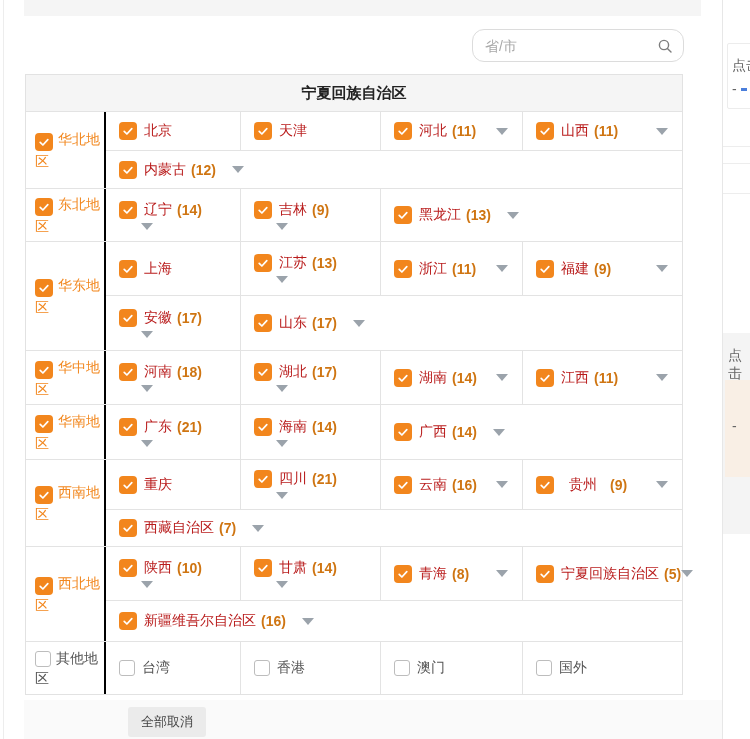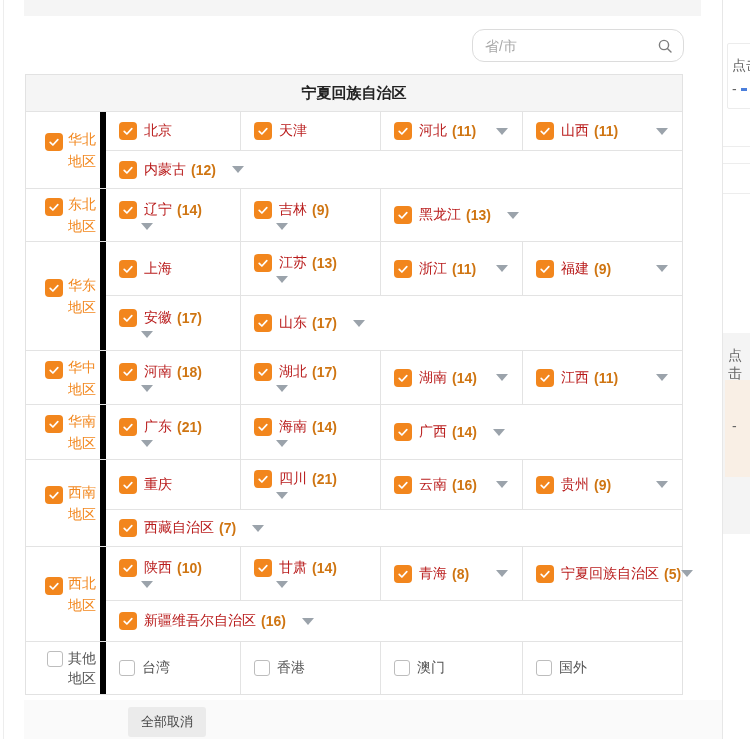--- a/index.html
+++ b/index.html
@@ -21,22 +21,22 @@
   .search-icon{flex:none;margin-right:10px;display:flex;cursor:pointer;}
 
   
   .region-table{position:absolute;left:25px;top:74px;width:658px;
     border:1px solid #e2e2e2;box-sizing:border-box;background:#fff;}
   .tbl-header{height:36px;background:#f5f5f5;border-bottom:1px solid #e3e3e3;
     display:flex;align-items:center;justify-content:center;
     font-size:15px;font-weight:bold;color:#222;}
   .region-row{display:flex;}
   .rb{border-bottom:1px solid #e3e3e3;}
-  .region-cell{width:80px;box-sizing:border-box;border-right:6px solid #000000;
-    display:flex;align-items:center;padding:0 4px 0 9px;flex:none;text-align:right;}
+  .region-cell{width:80px;box-sizing:border-box;border-right:2px solid #000000;
+    display:flex;align-items:center;padding:0 4px 0 9px;flex:none;}
   .rg-label{font-size:14px;line-height:20px;word-break:break-all;cursor:pointer;}
   .rows-wrap{flex:1;display:flex;flex-direction:column;min-width:0;}
   .sub-row{display:flex;}
   .cell{display:flex;align-items:center;box-sizing:border-box;padding-left:13px;min-width:0;}
   .cr{border-right:1px solid #e3e3e3;}
   .cell.has-below{flex-direction:column;align-items:flex-start;justify-content:center;}
   .line1{display:flex;align-items:center;}
 
   .cb{width:18px;height:18px;border-radius:4px;background:#f2861d;
     display:inline-flex;align-items:center;justify-content:center;flex:none;cursor:pointer;}
@@ -416,21 +416,21 @@
             <div class="cell cr" style="width: 142px;">
               <span class="cb">
                 <svg width="12" height="12" viewBox="0 0 12 12">
                   <path d="M2.2 6.3 4.9 9 9.8 3.6" fill="none" stroke="#fff" stroke-width="1.7" stroke-linecap="round" stroke-linejoin="round"></path>
                 </svg>
               </span>
               <span class="p-label">云南</span>
               <span class="p-count">(16)</span>
               <div class="arr end"></div>
             </div>
-            <div class="cell" style="flex: 1 1 0%;">
+            <div class="cell" style="flex: 1 1 0%; gap: 8px;">
               <span class="cb">
                 <svg width="12" height="12" viewBox="0 0 12 12">
                   <path d="M2.2 6.3 4.9 9 9.8 3.6" fill="none" stroke="#fff" stroke-width="1.7" stroke-linecap="round" stroke-linejoin="round"></path>
                 </svg>
               </span>
               <span class="p-label">贵州</span>
               <span class="p-count">(9)</span>
               <div class="arr end"></div>
             </div>
           </div>

